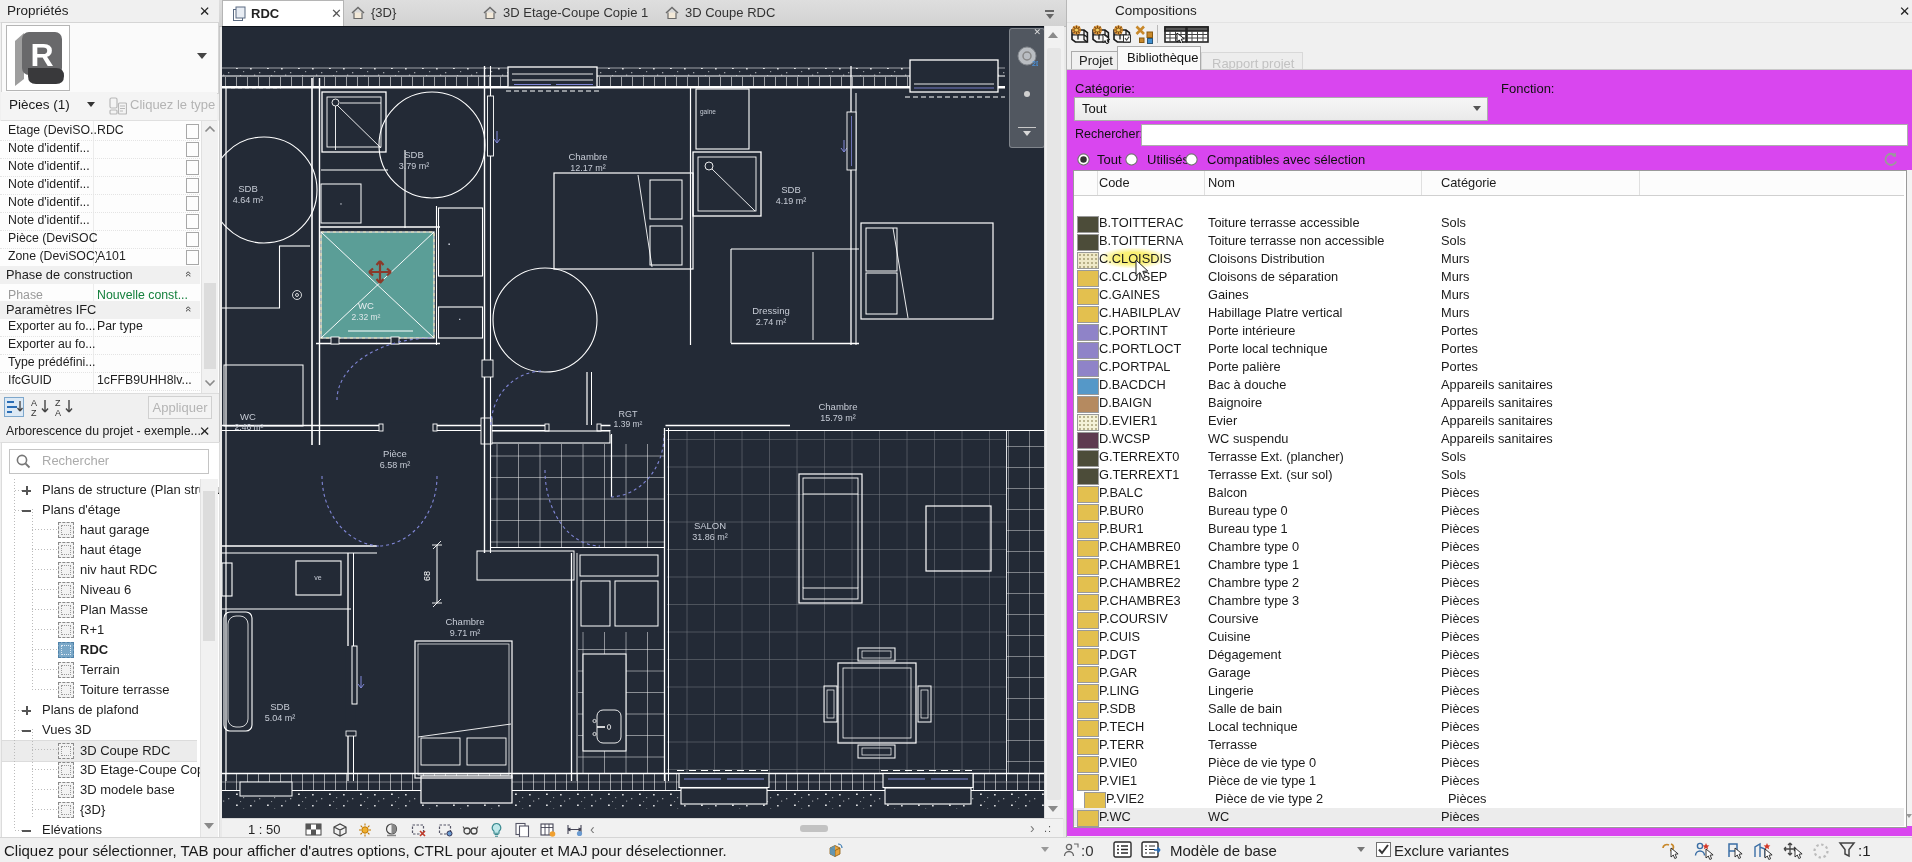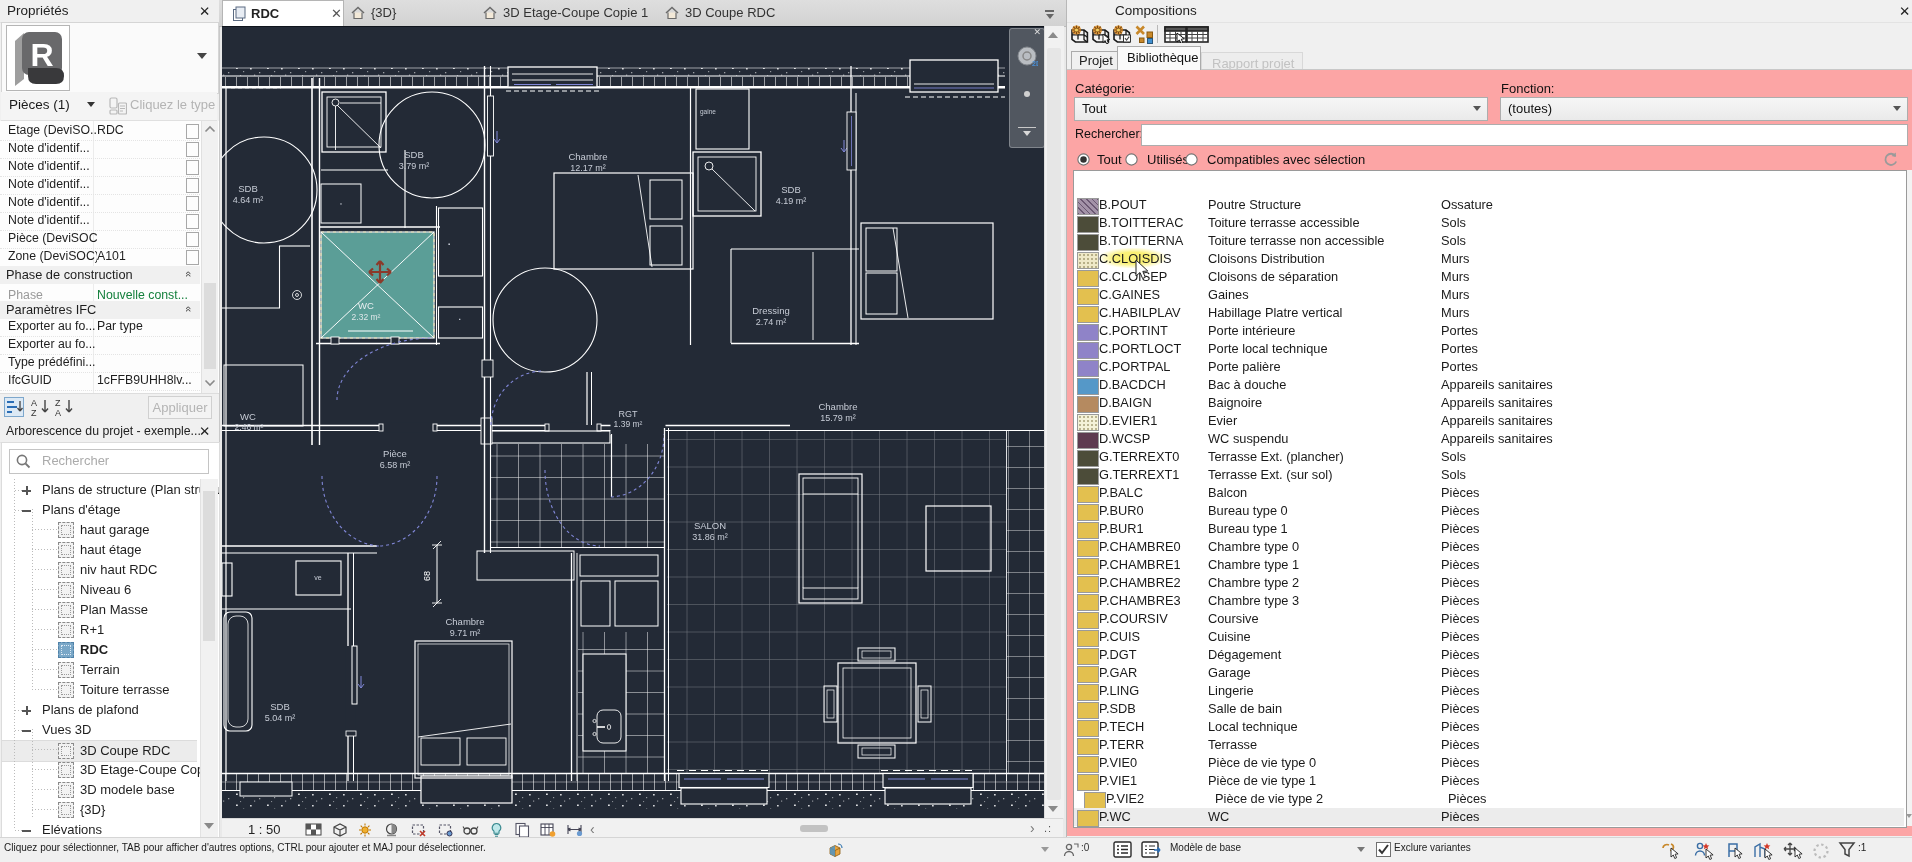--- a/index.html
+++ b/index.html
@@ -37,21 +37,21 @@
   .combo span{position:absolute;left:7px;top:3px;}
   .combo .arr{position:absolute;left:auto;right:6px;top:8px;width:0;height:0;border-left:4px solid transparent;border-right:4px solid transparent;border-top:5px solid #555;}
   .rlabel{position:absolute;font-size:13px;color:#111;}
   #ctable{position:absolute;left:6px;top:100px;width:832px;height:656px;background:#fff;border:1px solid #9a9a9a;}
   .crow{position:absolute;left:0;width:830px;height:18px;font-size:12.8px;color:#1a1a1a;}
   .crow .sw{position:absolute;left:3px;top:1.5px;width:20px;height:15px;border:1px solid #9a9a9a;}
   .crow .code{position:absolute;left:25px;top:1px;}
   .crow .nom{position:absolute;left:134px;top:1px;}
   .crow .cat{position:absolute;left:367px;top:1px;}
   
-  #statusbar{left:0;top:837px;width:1912px;height:25px;background:#f0f0f0;border-top:1px solid #d5d5d5;font-size:10px;color:#1a1a1a;}
+  #statusbar{left:0;top:837px;width:1912px;height:25px;background:#f0f0f0;border-top:1px solid #d5d5d5;font-size:15px;color:#1a1a1a;}
 </style>
 </head>
 <body>
 
 <div id="props" class="abs">
   <div class="ptitle abs">
       <span>Propriétés</span>
       <span class="xbtn" style="left:199px;top:3px;">✕</span>
     </div>
   <div id="typesel" class="abs">
@@ -731,29 +731,25 @@
       <div class="abs" style="left:4px;top:5px;width:46px;height:18px;background:#f0f0f0;border:1px solid #ababab;border-bottom:none;font-size:13px;color:#222;">
         <span style="position:absolute;left:7px;top:1px;">Projet</span>
       </div>
       <div class="abs" style="left:50px;top:0px;width:82px;height:23px;background:#fafafa;border:1px solid #ababab;border-bottom:none;font-size:13px;color:#111;z-index:3;">
         <span style="position:absolute;left:9px;top:3px;">Bibliothèque</span>
       </div>
       <div class="abs" style="left:134px;top:6px;width:100px;height:26px;background:#ededed;border:1px solid #d8d8d8;font-size:13px;color:#c2c2c2;">
         <span style="position:absolute;left:10px;top:3px;">Rapport projet</span>
       </div>
     </div>
-  <div id="rbody" class="abs" style="left:0;top:69px;width:845px;height:766px;background:#fca5a5;border-top:1px solid #c8c8c8;">
+  <div id="rbody" class="abs" style="left:0;top:69px;width:845px;height:766px;background:#d946ef;border-top:1px solid #c8c8c8;">
     <div class="rlabel" style="left:8px;top:11px;">Catégorie:</div>
     <div class="rlabel" style="left:434px;top:11px;">Fonction:</div>
     <div class="combo" style="left:7px;top:27px;width:412px;">
         <span>Tout</span>
-        <span class="arr"></span>
-      </div>
-    <div class="combo" style="left:433px;top:27px;width:406px;">
-        <span>(toutes)</span>
         <span class="arr"></span>
       </div>
     <div class="rlabel" style="left:8px;top:57px;font-size:12.5px;">Rechercher:</div>
     <div class="abs" style="left:74px;top:54px;width:765px;height:20px;background:#fff;border:1px solid #adadad;"></div>
     <div class="abs" style="left:839px;top:100px;width:6px;height:656px;background:#f3f3f3;">
         <span class="abs" style="left:0px;top:644px;width:0;height:0;border-left:3px solid transparent;border-right:3px solid transparent;border-top:4px solid #999;"></span>
       </div>
       <div id="radios" class="abs" style="left:0;top:80px;width:846px;height:20px;">
         <svg class="abs" style="left:10px;top:3px;" width="13" height="13" viewBox="0 0 12 12">
           <circle cx="6" cy="6" r="5.2" fill="#fff" stroke="#707070" stroke-width="1"></circle>
@@ -767,27 +763,30 @@
         <svg class="abs" style="left:118px;top:3px;" width="13" height="13" viewBox="0 0 12 12">
           <circle cx="6" cy="6" r="5.2" fill="#fff" stroke="#707070" stroke-width="1"></circle>
         </svg>
         <span style="position:absolute;left:140px;top:2px;font-size:13px;color:#111;">Compatibles avec sélection</span>
         <svg class="abs" style="left:815px;top:1px;" width="17" height="17" viewBox="0 0 17 17">
           <path d="M13.5 5 A 5.6 5.6 0 1 0 14.2 10.5" fill="none" stroke="#9a9a9a" stroke-width="1.8"></path>
           <path d="M13.8 1.5 L13.8 6 L9.5 5" fill="#9a9a9a"></path>
         </svg>
       </div>
     <div id="ctable">
+        <div class="abs" style="left:0;top:0;width:830px;height:24px;background:#fcfcfc;border-bottom:1px solid #d0d0d0;font-size:12.8px;color:#1a1a1a;">
+          <span style="position:absolute;left:25px;top:4px;">Code</span>
+          <span style="position:absolute;left:134px;top:4px;">Nom</span>
+          <span style="position:absolute;left:367px;top:4px;">Catégorie</span>
+          <span class="abs" style="left:23px;top:0;width:1px;height:24px;background:#e0e0e0;"></span>
+          <span class="abs" style="left:130px;top:0;width:1px;height:24px;background:#e0e0e0;"></span>
+          <span class="abs" style="left:347px;top:0;width:1px;height:24px;background:#e0e0e0;"></span>
+          <span class="abs" style="left:565px;top:0;width:1px;height:24px;background:#e0e0e0;"></span>
+        </div>
         <div class="abs" style="left:26px;top:77px;width:66px;height:20px;background:radial-gradient(ellipse at center,rgba(250,240,110,.95) 40%,rgba(250,240,110,0) 75%);"></div>
-        <div class="crow" style="top:25px;">
-          <span class="sw" style="background-color:#a393a8;background-image:repeating-linear-gradient(45deg,rgba(60,40,70,.55) 0 1px,transparent 1px 4px);"></span>
-          <span class="code">B.POUT</span>
-          <span class="nom">Poutre Structure</span>
-          <span class="cat">Ossature</span>
-        </div>
         <div class="crow" style="top:43px;">
           <span class="sw" style="background-color:#4c4c39;"></span>
           <span class="code">B.TOITTERAC</span>
           <span class="nom">Toiture terrasse accessible</span>
           <span class="cat">Sols</span>
         </div>
         <div class="crow" style="top:61px;">
           <span class="sw" style="background-color:#4c4c39;"></span>
           <span class="code">B.TOITTERNA</span>
           <span class="nom">Toiture terrasse non accessible</span>

